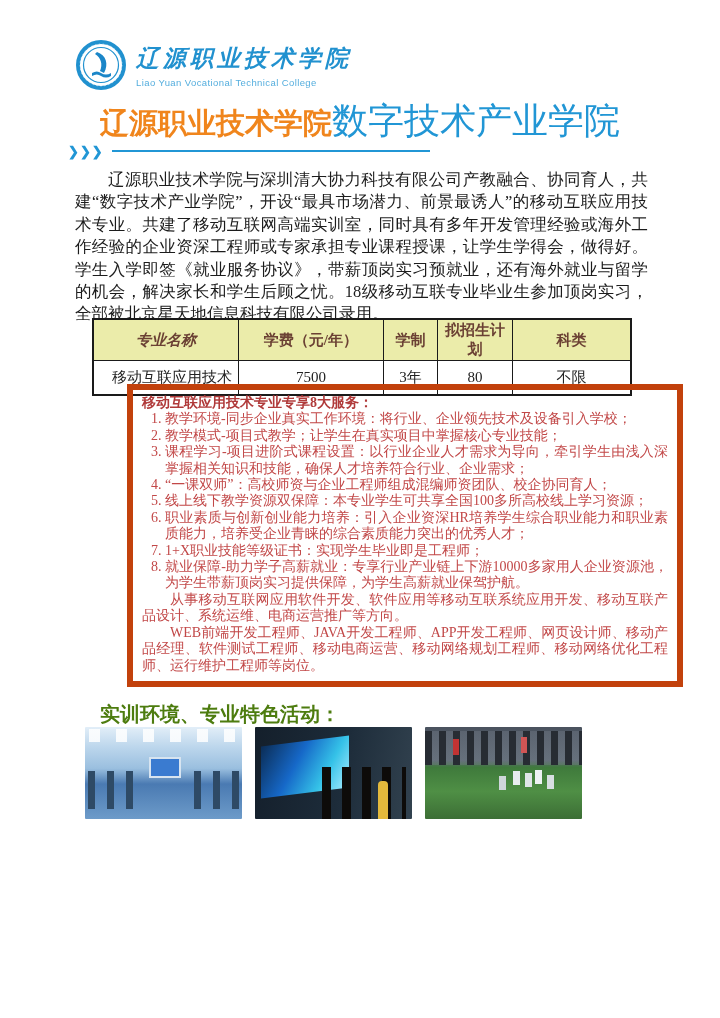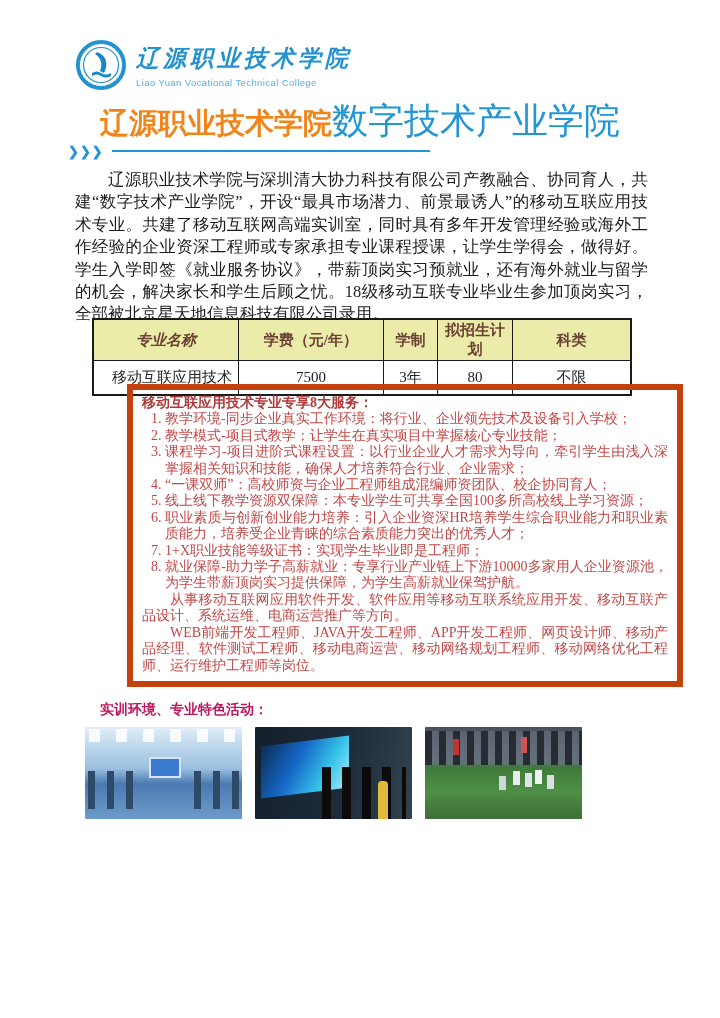--- a/index.html
+++ b/index.html
@@ -39,22 +39,22 @@
   .red-box{position:absolute;left:87px;top:384px;width:556px;box-sizing:border-box;
            border:6px solid #c2410c;padding:5px 9px 7px 9px;color:#c24848;
            font-family:"Liberation Serif",serif;font-size:14px;line-height:16.4px;margin-left:40px;}
   .rb-title{font-weight:bold;color:#b03a3a;}
   .rb-list{margin:0;padding:0 0 0 23px;}
   .rb-list li{margin:0;text-align:justify;}
   .rb-label{font-weight:bold;color:#b03a3a;}
   .rb-para{margin:0;text-indent:2em;text-align:justify;}
 
   
-  .gallery-title{position:absolute;left:100px;top:701px;color:#be185d;font-weight:bold;
-                 font-size:14px;font-family:"Liberation Serif",serif;}
+  .gallery-title{position:absolute;left:100px;top:701px;color:#4d7c0f;font-weight:bold;
+                 font-size:20px;font-family:"Liberation Serif",serif;}
   .photos{position:absolute;left:85px;top:727px;width:497px;display:flex;flex-wrap:wrap;
           gap:12px 13px;}
   .photo{position:relative;width:157px;height:92px;overflow:hidden;border-radius:1px;flex:0 0 auto;}
 
   
   .ph1{background:linear-gradient(180deg,#e2eef8 0%,#bcd6ec 22%,#9abfdf 45%,#4a7ab2 62%,#6d9bc9 100%);}
   .ph1 .ceil{position:absolute;top:2px;left:4px;right:4px;height:13px;opacity:.85;
     background:repeating-linear-gradient(90deg,#fff 0 11px,rgba(255,255,255,0) 11px 27px);}
   .ph1 .dl,.ph1 .dr{position:absolute;bottom:10px;width:52px;height:38px;
     background:repeating-linear-gradient(90deg,#2e4a66 0 7px,rgba(0,0,0,0) 7px 19px);}

